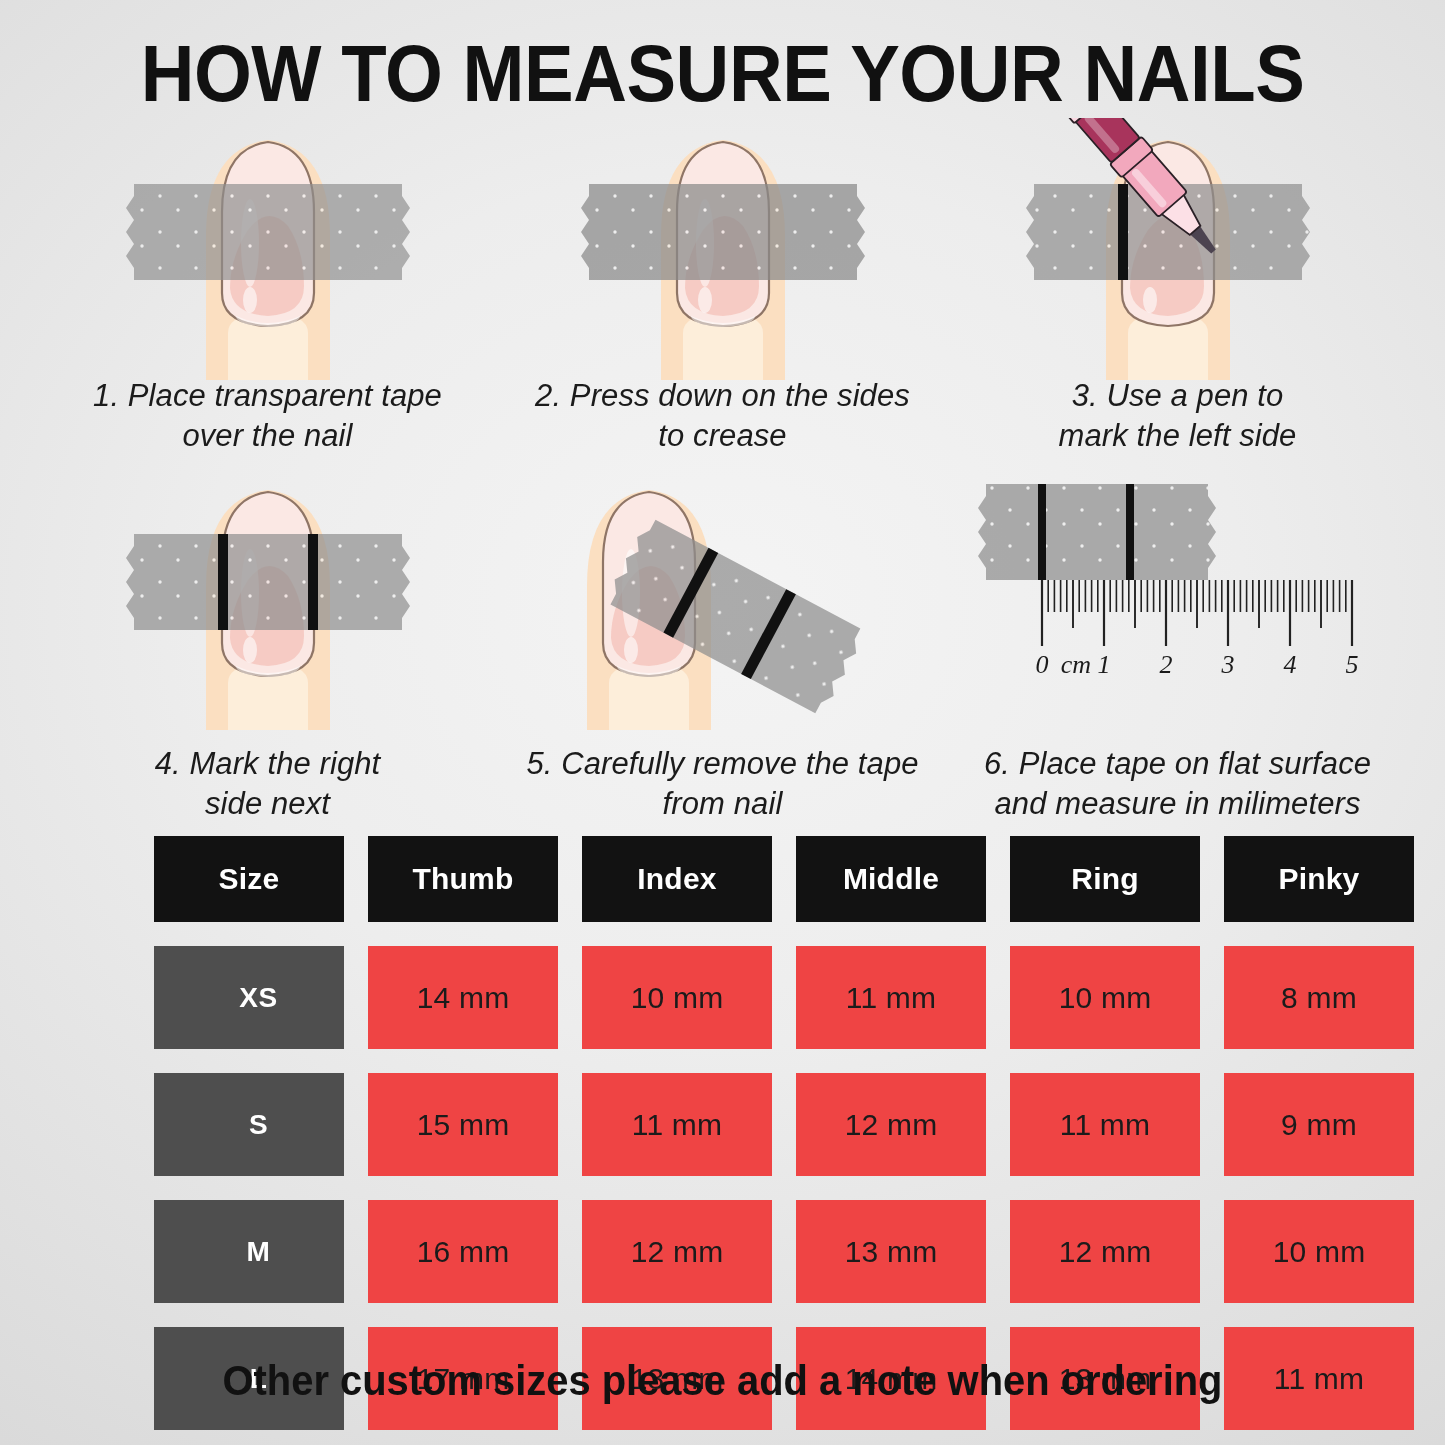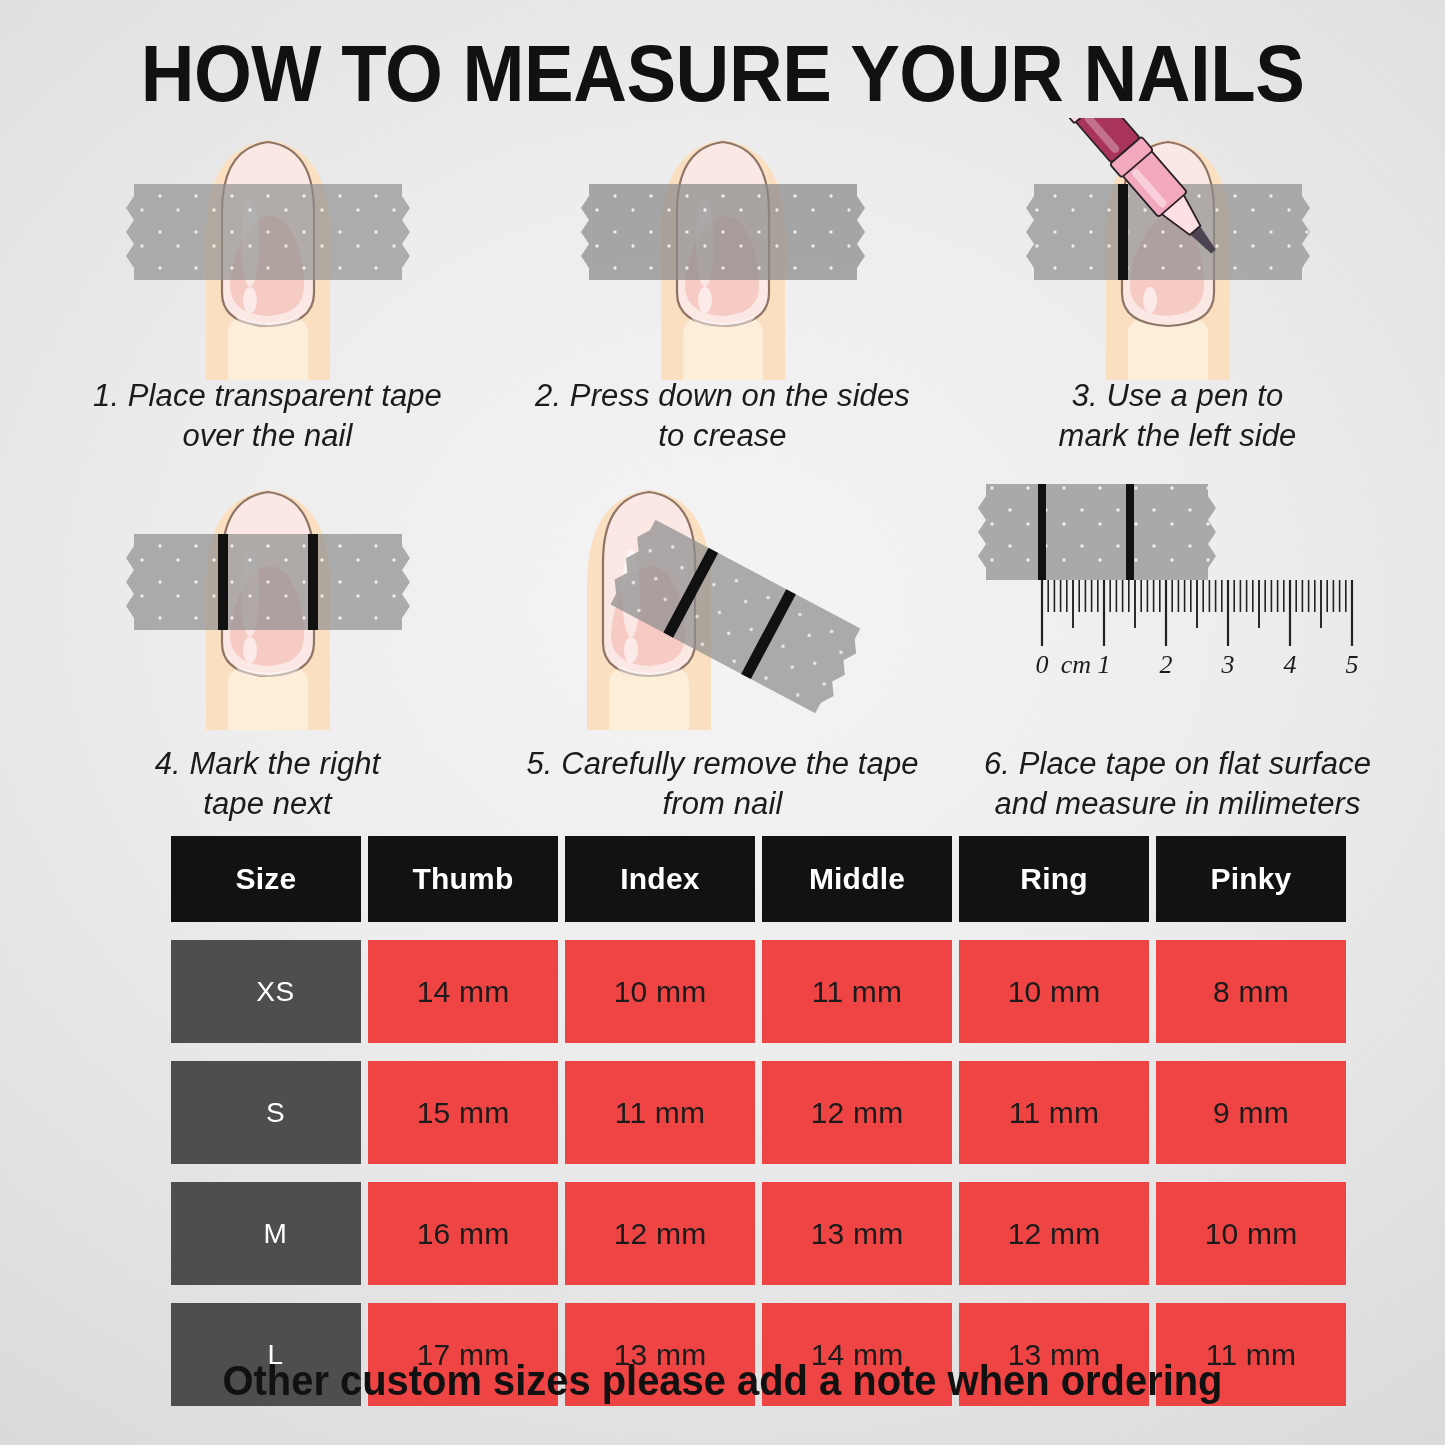--- a/index.html
+++ b/index.html
@@ -69,42 +69,43 @@
   }
   .step-caption .ln { display: block; }
 
   
   .steps .step.row2 .step-caption { top: 276px; }
 
   
   .size-table {
     position: absolute;
     top: 836px;
-    left: 171px;
+    left: 154px;
     width: 1168px;
     display: grid;
     grid-template-columns: 190px 190px 190px 190px 190px 190px;
     grid-auto-rows: 86px;
     column-gap: 7px;
     row-gap: 18px;
+    gap: 24px;
   }
   .th {
     background: #121212;
     color: #ffffff;
     font-weight: 700;
     font-size: 30px;
     display: flex;
     align-items: center;
     justify-content: center;
     letter-spacing: 0.2px;
   }
   .size-table .row-head {
     background: #4e4e4e;
     color: #ffffff;
-    font-weight: 400;
+    font-weight: 700;
     font-size: 28px;
     display: flex;
     align-items: center;
     justify-content: center;
     letter-spacing: 0.5px;
     padding-left: 19px;
   }
   .size-table .cell {
     background: #ef4444;
     color: #1b1b1b;
@@ -289,21 +290,21 @@
         <g opacity="0.7">
           <path d="M16 66 L284 66 L284 78 L292 90 L284 102 L292 114 L284 126 L292 138 L284 150 L284 162 L16 162 L16 150 L8 138 L16 126 L8 114 L16 102 L8 90 L16 78 Z" fill="#8f8f8f"></path>
           <path d="M16 66 L284 66 L284 78 L292 90 L284 102 L292 114 L284 126 L292 138 L284 150 L284 162 L16 162 L16 150 L8 138 L16 126 L8 114 L16 102 L8 90 L16 78 Z" fill="url(#tapedots4)"></path>
         </g>
         <rect x="100" y="66" width="10" height="96" fill="#111111"></rect>
         <rect x="190" y="66" width="10" height="96" fill="#111111"></rect>
       </svg>
     </div>
     <div class="step-caption">
       <span class="ln">4. Mark the right</span>
-      <span class="ln">tape next</span>
+      <span class="ln">side next</span>
     </div>
   </div>
 
   <div class="step row2">
     <div class="step-art">
       <svg width="360" height="262" viewBox="0 0 360 262">
         <defs>
           <pattern id="tapedots5" width="36" height="36" patternUnits="userSpaceOnUse">
             <circle cx="6" cy="6" r="1.7" fill="#ffffff" opacity="0.85"></circle>
             <circle cx="24" cy="20" r="1.7" fill="#ffffff" opacity="0.85"></circle>

